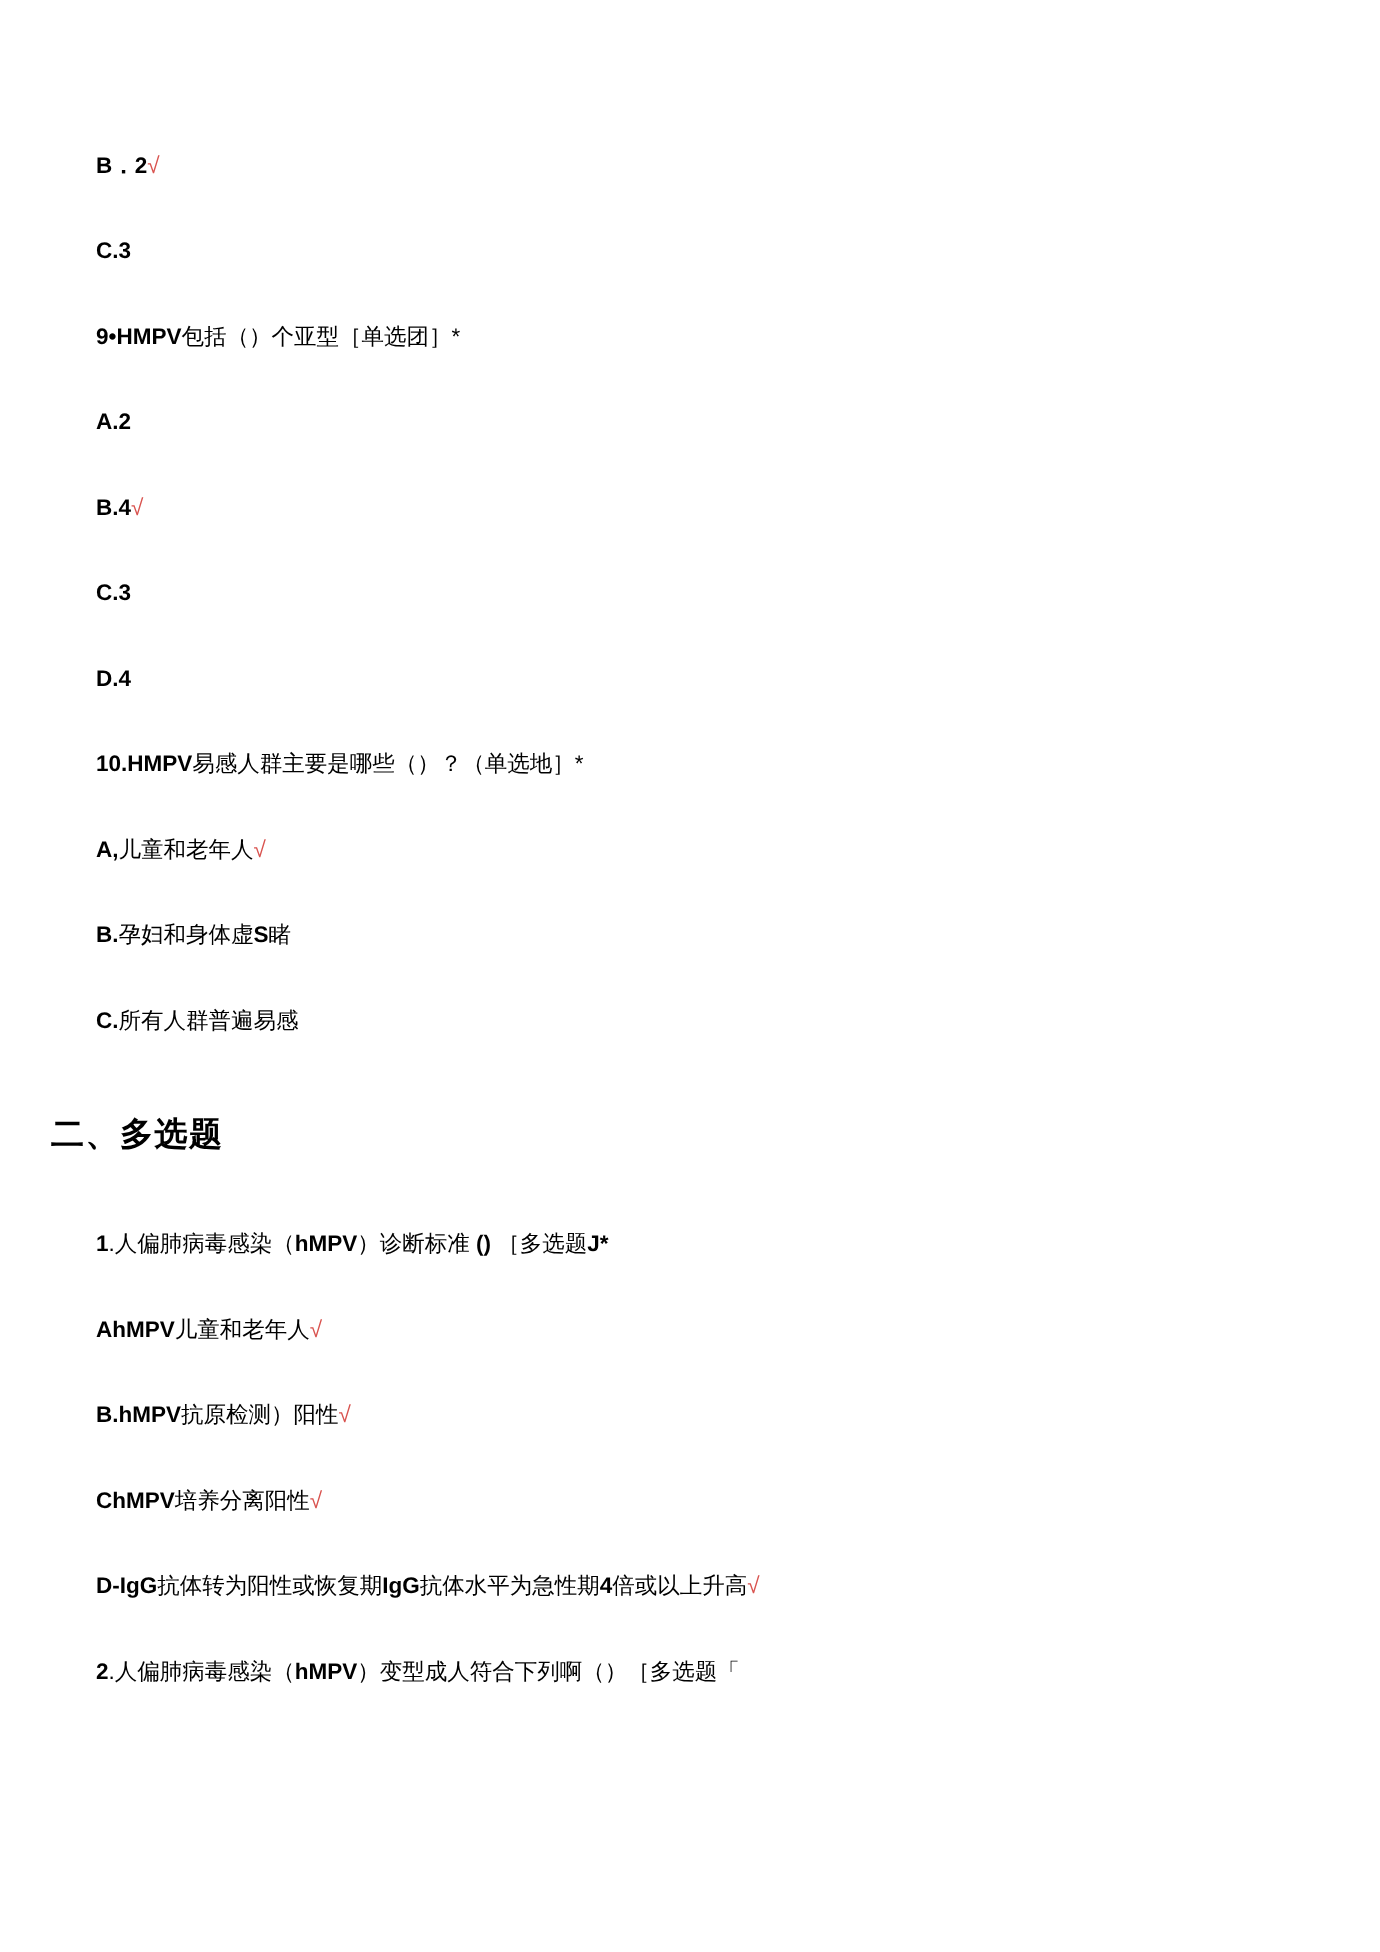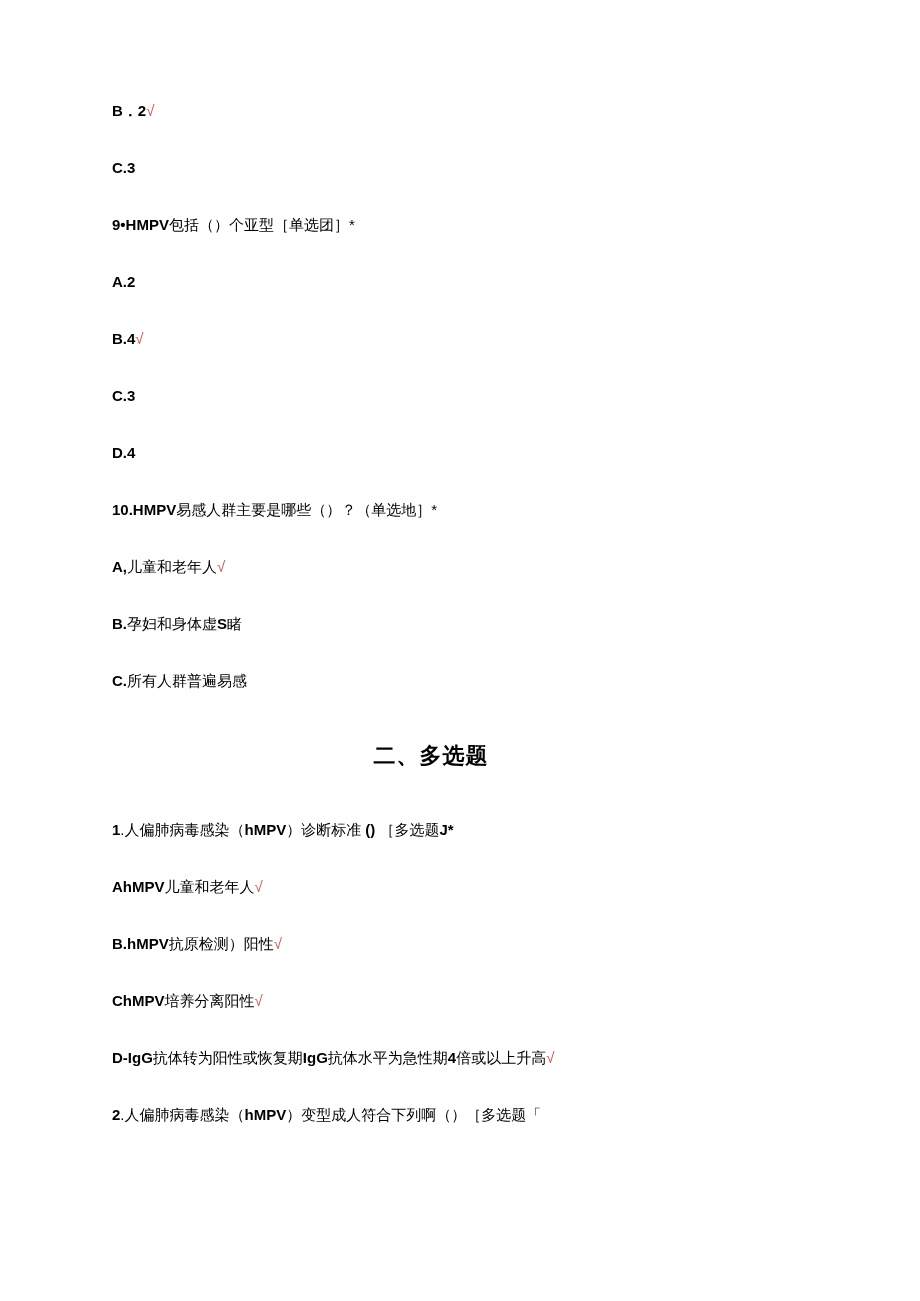--- a/index.html
+++ b/index.html
@@ -5,40 +5,39 @@
   body {
     margin: 0;
     padding: 0;
     background: #ffffff;
     font-family: "Microsoft YaHei", "SimSun", Arial, sans-serif;
     font-size: 15px;
     color: #000000;
     width: 920px;
   }
   .page {
-    padding: 100px 140px 60px 112px;
+    padding: 100px 140px 60px 64px;
   }
   .line {
     margin-bottom: 36px;
     line-height: 1.4;
   }
   .bold {
     font-weight: 700;
   }
   .correct {
     color: #d9534f;
   }
   .section-heading {
     font-size: 22px;
     font-weight: 700;
     margin-left: -30px;
     margin-top: 50px;
     margin-bottom: 48px;
     letter-spacing: 1px;
-    text-align: center;
   }
 </style>
 </head>
 <body>
 
 <div class="page">
 
   <div class="line">
     <span class="bold">B．</span><span class="bold">2</span><span class="correct">√</span>
   </div>

